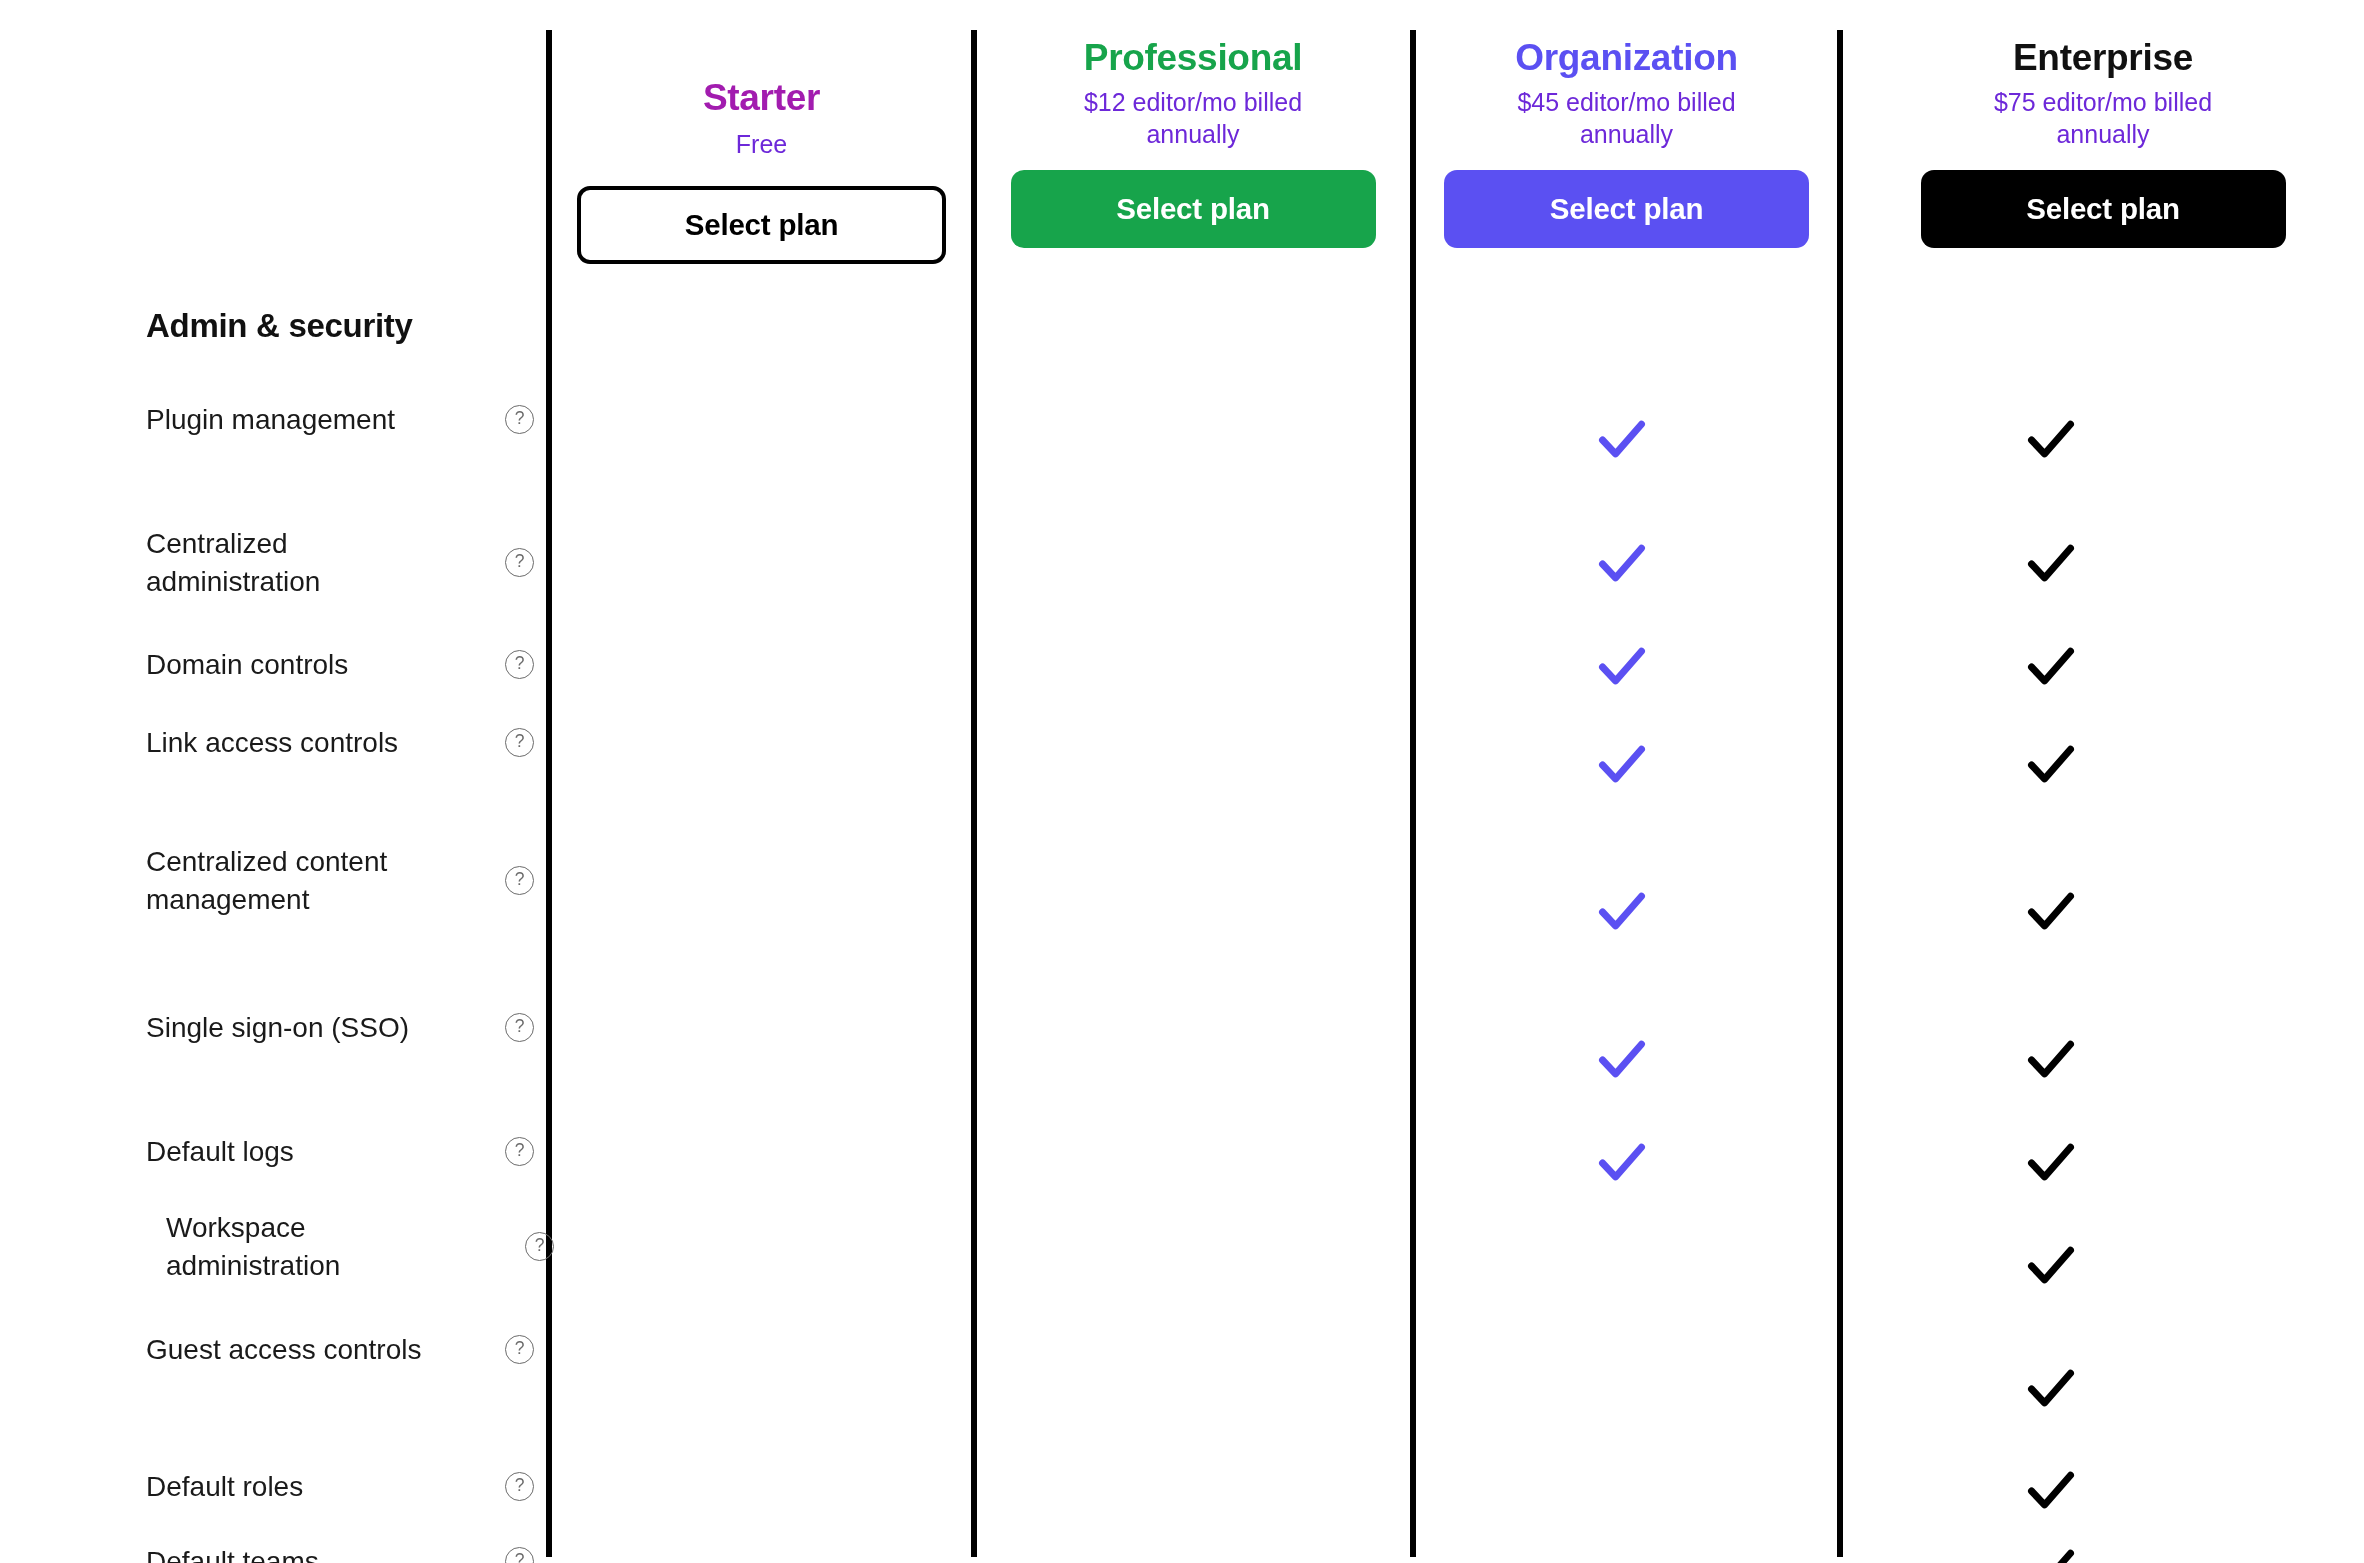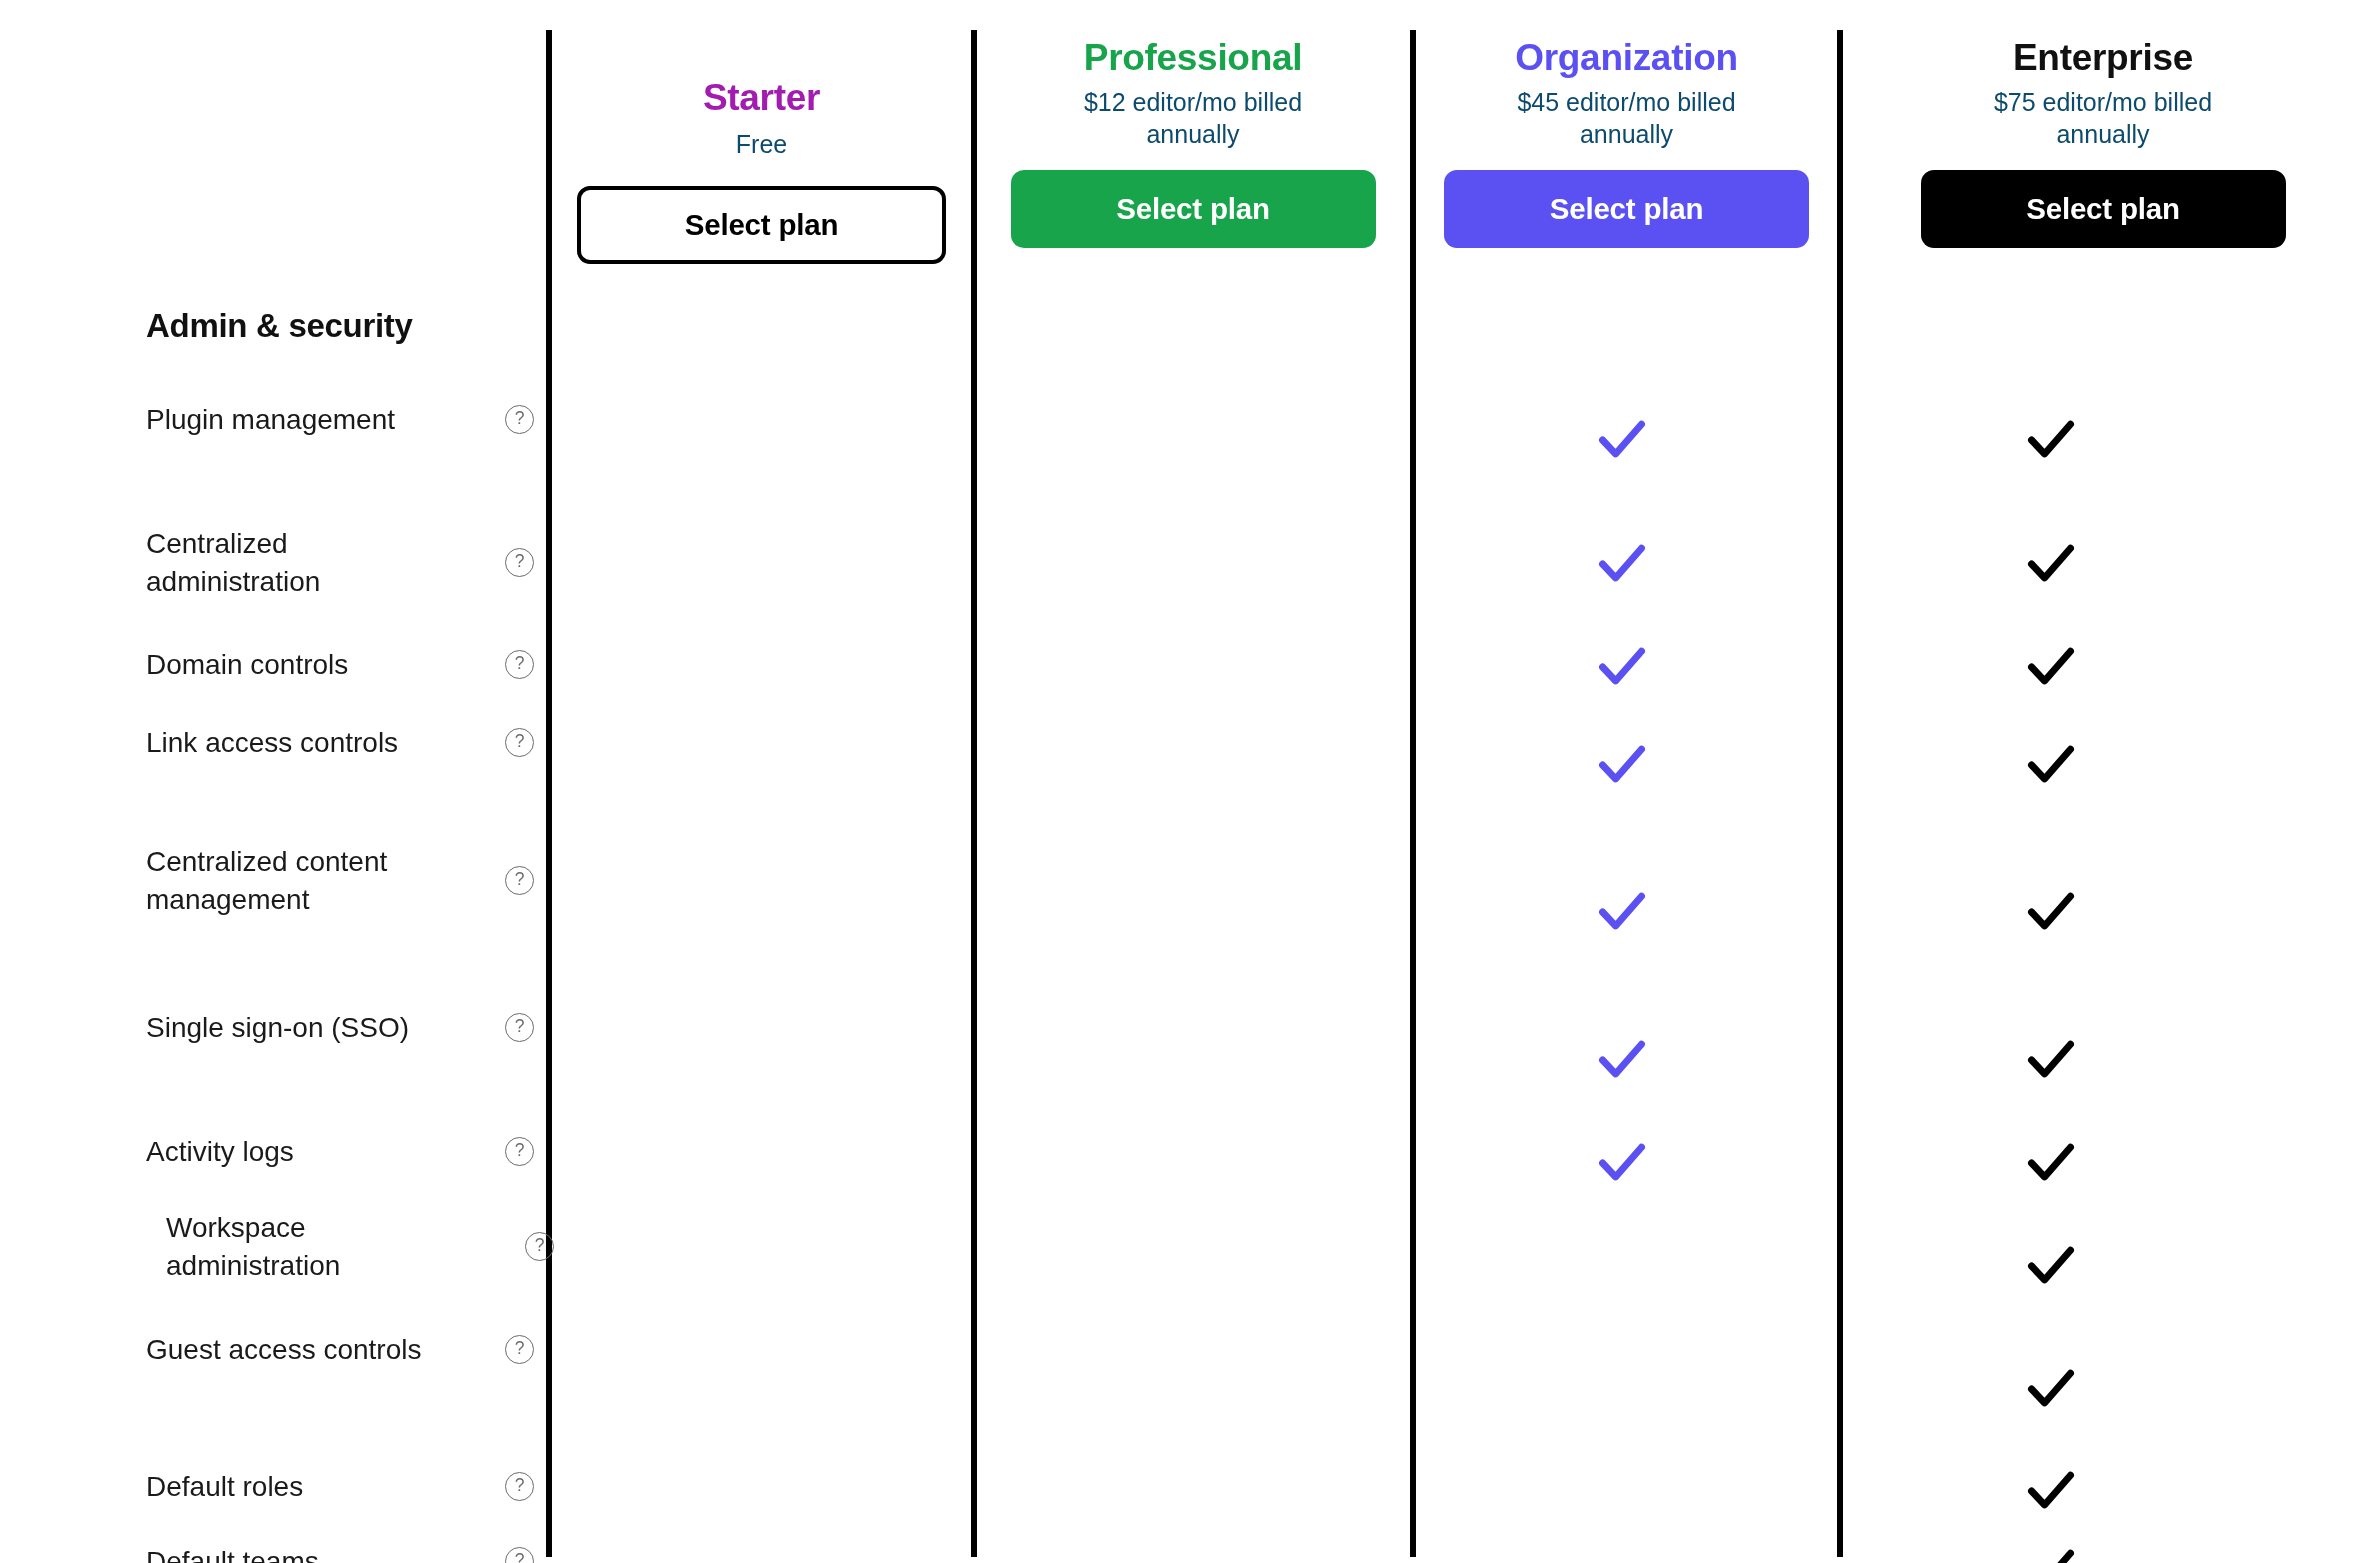--- a/index.html
+++ b/index.html
@@ -50,21 +50,21 @@
     letter-spacing: -0.3px;
     line-height: 1.12;
   }
   .plan-col.c0 .plan-name { margin-top: 40px; }
 
   .plan-price {
     margin-top: 7.4px;
     font-size: 25px;
     font-weight: 400;
     line-height: 1.28;
-    color: #0c4a6e;
+    color: #6d28d9;
     max-width: 286px;
     margin-left: auto;
     margin-right: auto;
   }
   .plan-col.c0 .plan-price { margin-top: 9.2px; }
 
   .select-btn {
     display: block;
     margin: 0 auto;
     width: 369px;
@@ -211,21 +211,21 @@
       </div>
       <div class="feature-row" style="top: 843px;">
         <div class="feature-label">Centralized content management</div>
         <div class="help-icon">?</div>
       </div>
       <div class="feature-row" style="top: 1009px;">
         <div class="feature-label">Single sign-on (SSO)</div>
         <div class="help-icon">?</div>
       </div>
       <div class="feature-row" style="top: 1133px;">
-        <div class="feature-label">Activity logs</div>
+        <div class="feature-label">Default logs</div>
         <div class="help-icon">?</div>
       </div>
       <div class="feature-row" style="top: 1209px; margin-left: 20px;">
         <div class="feature-label">Workspace administration</div>
         <div class="help-icon">?</div>
       </div>
       <div class="feature-row" style="top: 1331px;">
         <div class="feature-label">Guest access controls</div>
         <div class="help-icon">?</div>
       </div>

